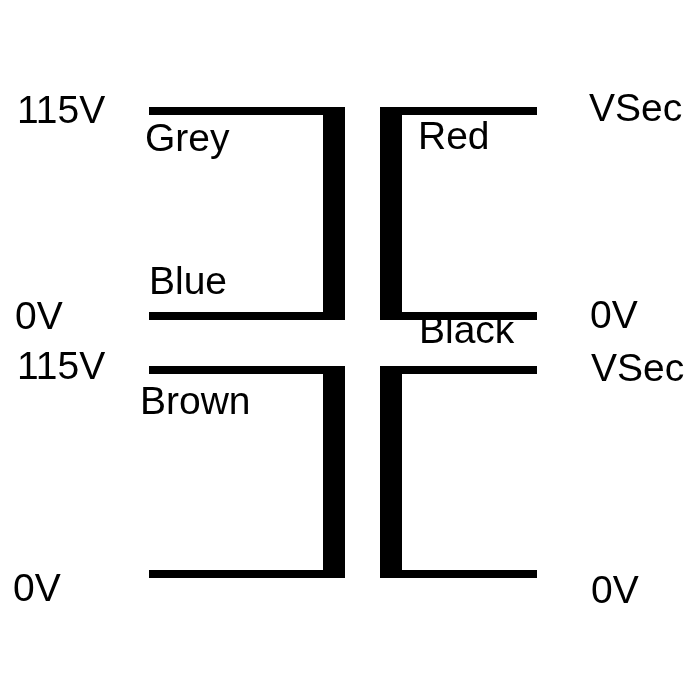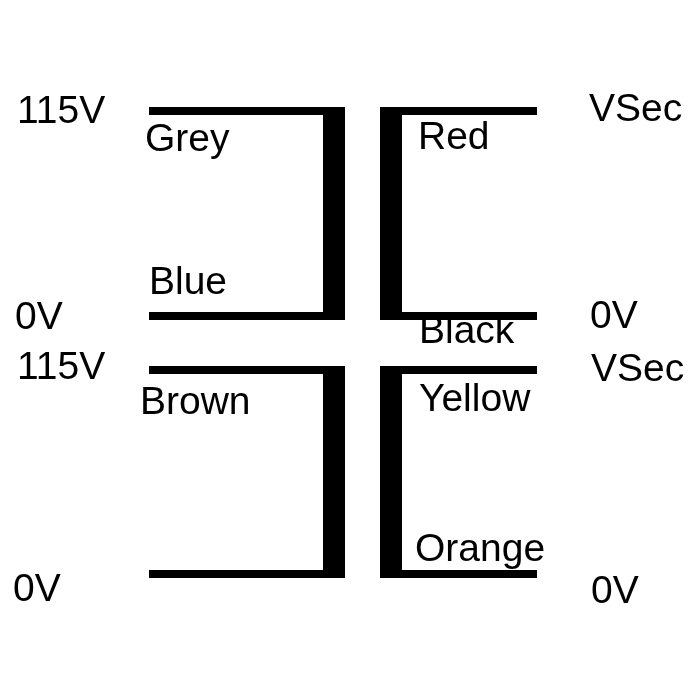--- a/index.html
+++ b/index.html
@@ -95,17 +95,15 @@
   <span class="lbl l-vsec-t">VSec</span>
   <span class="lbl l-red">Red</span>
   <span class="lbl l-black">Black</span>
   <span class="lbl l-0v-rt">0V</span>
 
   <span class="lbl l-115v-b">115V</span>
   <span class="lbl l-brown">Brown</span>
   <span class="lbl l-0v-lb">0V</span>
 
   <span class="lbl l-vsec-b">VSec</span>
-  <span class="lbl l-yellow">Yellow</span>
-  <span class="lbl l-orange">Orange</span>
   <span class="lbl l-0v-rb">0V</span>
 
 </div>
 
 </body></html>

